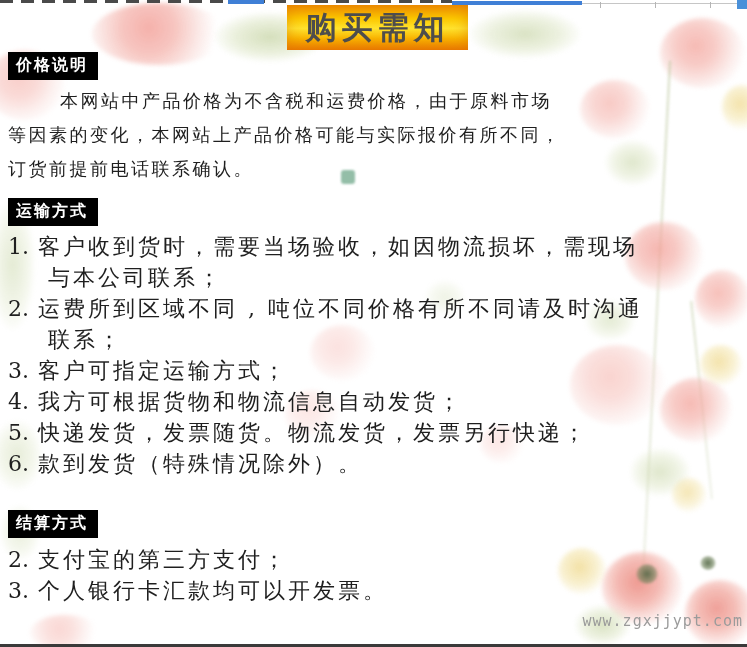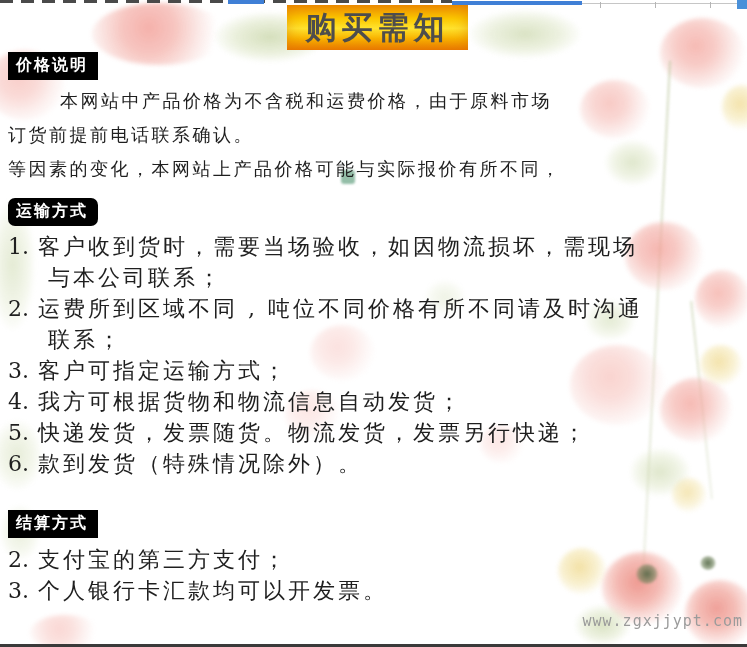--- a/index.html
+++ b/index.html
@@ -34,21 +34,21 @@
     font-family:"Liberation Sans",sans-serif; font-weight:bold;
     font-size:31px; letter-spacing:5px; color:#4d4d4d;
   }
   
   .sec-header {
     position:absolute; left:8px; z-index:3; background:#000000; color:#ffffff;
     font-family:"Liberation Sans",sans-serif; font-weight:bold;
     font-size:16px; letter-spacing:2px; padding:3px 10px 4px 8px;
   }
   #price-header { top:52px; }
-  #shipping-header { top:198px;border-radius:7px; }
+  #shipping-header { top:198px; }
   #settlement-header { top:510px; }
   
   .para { position:absolute; left:8px; top:84px; width:724px; z-index:3;
     font-size:18px; line-height:34px; letter-spacing:2.5px; }
   .pline.indent { text-indent:52px; }
   .list { position:absolute; left:8px; width:730px; z-index:3;
     font-size:22px; line-height:31px; letter-spacing:3px; }
   #shipping-list { top:231px; }
   #settlement-list { top:544px; }
   .li .num { display:inline-block; min-width:30px; letter-spacing:0; }
@@ -108,22 +108,22 @@
   <div class="tick" style="left:710px"></div>
   <div class="top-blue-square"></div>
 
   <div class="banner">
     <span>购买需知</span>
   </div>
 
   <div class="sec-header" id="price-header">价格说明</div>
   <div class="para">
     <div class="pline indent">本网站中产品价格为不含税和运费价格，由于原料市场</div>
+    <div class="pline">等因素的变化，本网站上产品价格可能与实际报价有所不同，</div>
     <div class="pline">订货前提前电话联系确认。</div>
-    <div class="pline">等因素的变化，本网站上产品价格可能与实际报价有所不同，</div>
   </div>
 
   <div class="sec-header" id="shipping-header">运输方式</div>
   <div class="list" id="shipping-list">
     <div class="li"><span class="num">1.</span><span>客户收到货时，需要当场验收，如因物流损坏，需现场</span></div>
     <div class="li cont">与本公司联系；</div>
     <div class="li"><span class="num">2.</span><span>运费所到区域不同 , 吨位不同价格有所不同请及时沟通</span></div>
     <div class="li cont">联系；</div>
     <div class="li"><span class="num">3.</span><span>客户可指定运输方式；</span></div>
     <div class="li"><span class="num">4.</span><span>我方可根据货物和物流信息自动发货；</span></div>

